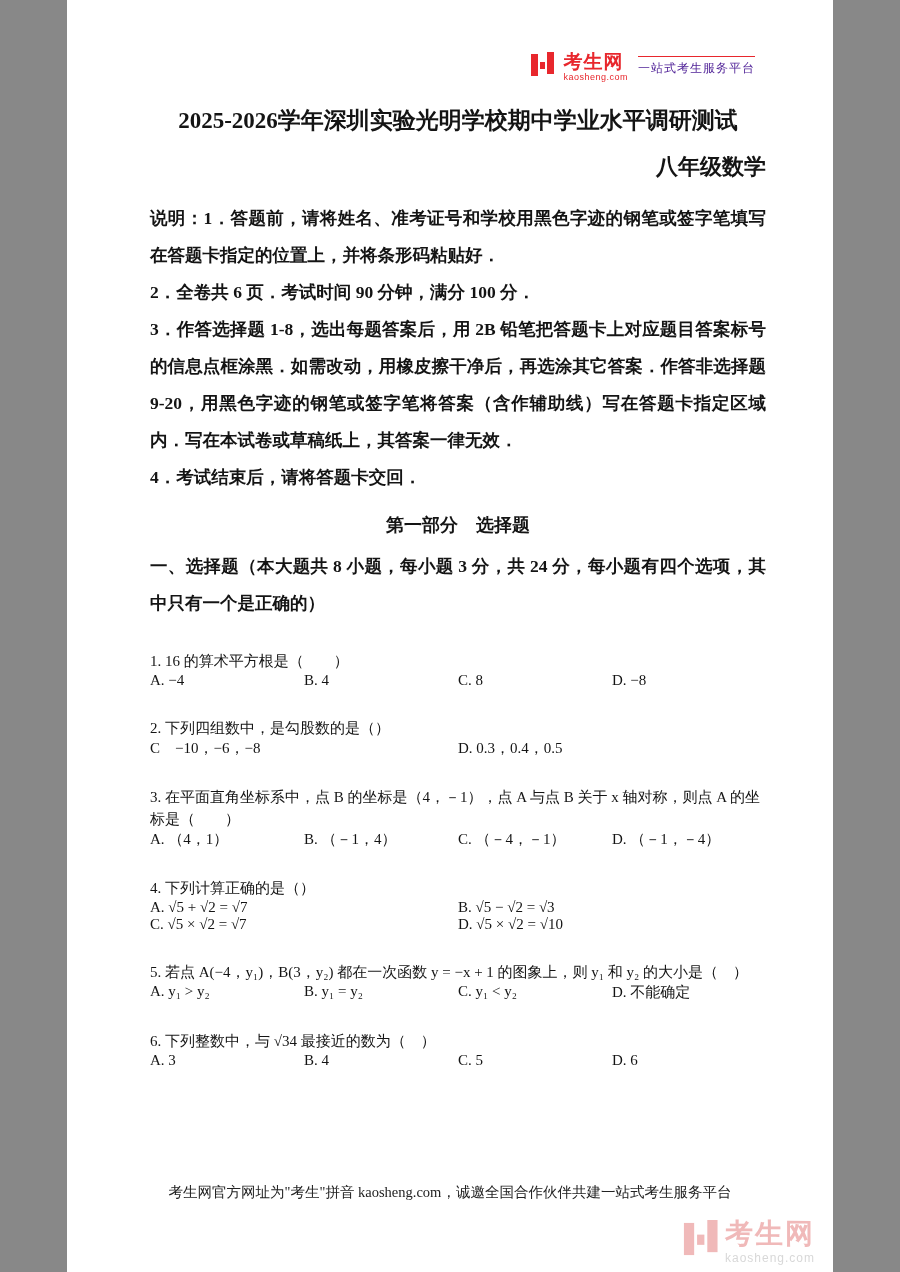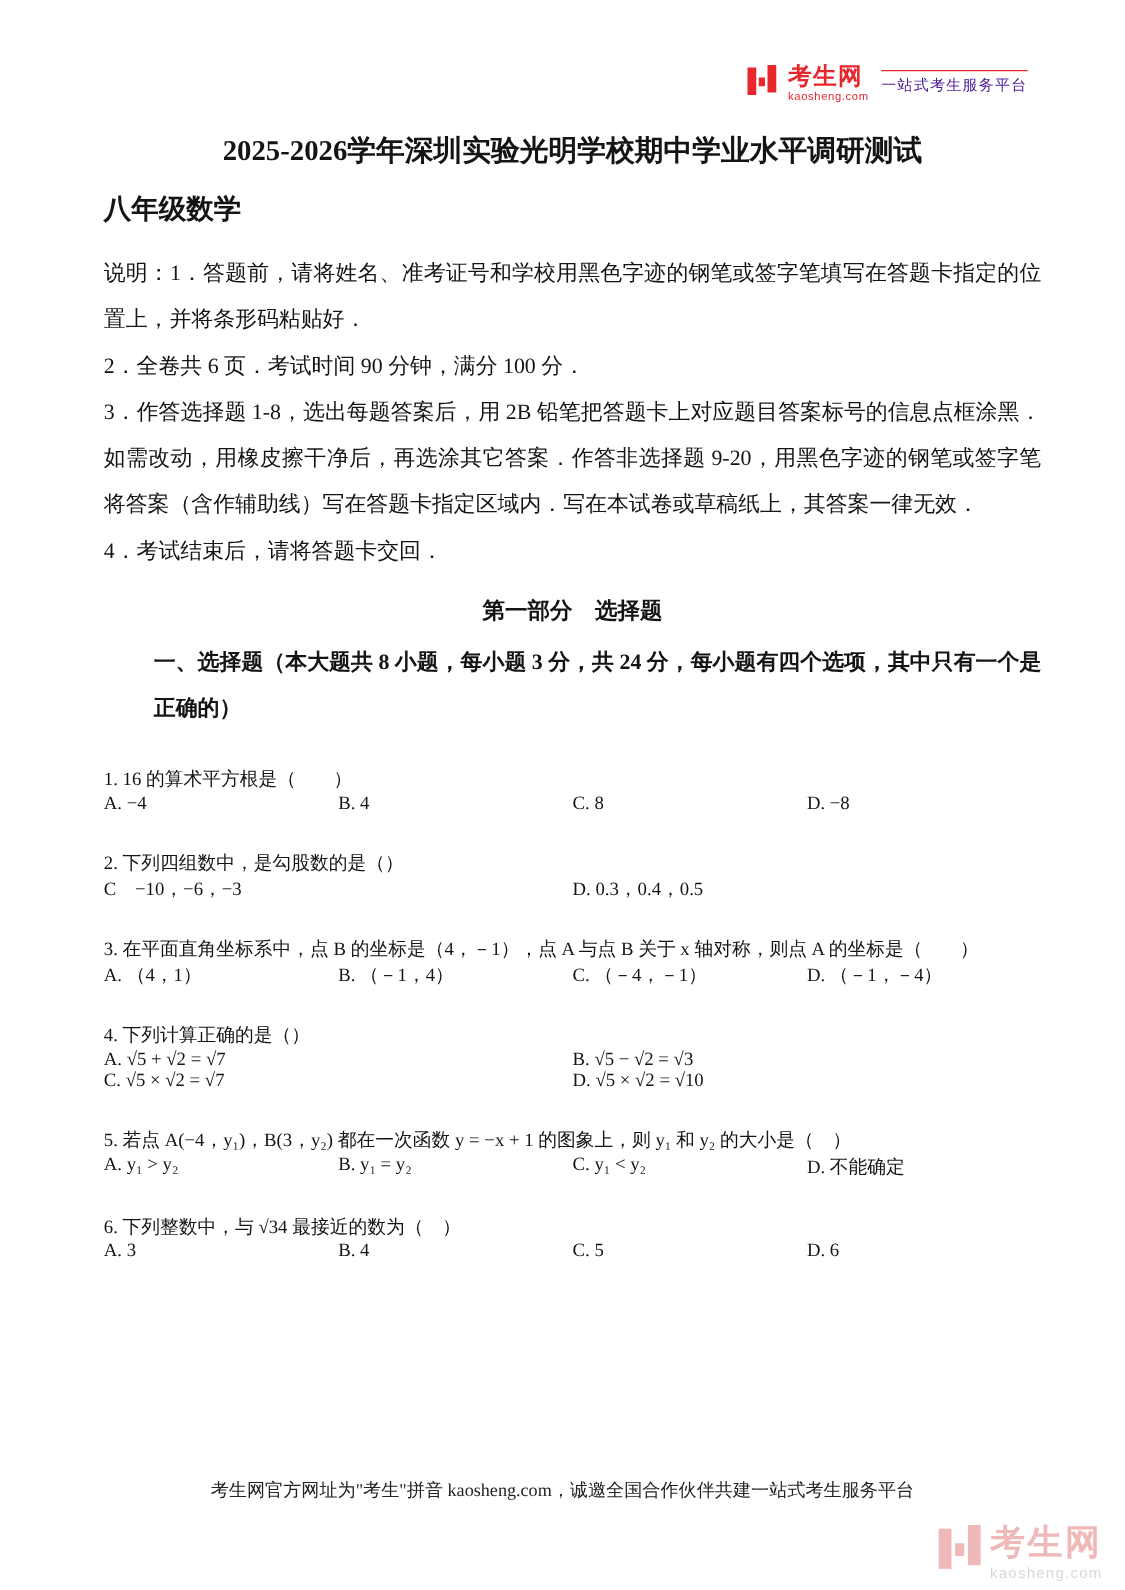--- a/index.html
+++ b/index.html
@@ -1,41 +1,41 @@
 <!DOCTYPE html>
 <html><head>
 <meta charset="utf-8">
 <style>
   html,body{margin:0;padding:0;background:#888;}
   .page{
     position:relative;
-    width:900px;height:1272px;
+    width:766px;height:1272px;
     margin:0 auto;
     background:#ffffff;
     overflow:hidden;
     font-family:"Liberation Serif","DejaVu Serif",serif;
     color:#141414;
   }
   
   .header{position:absolute;top:52px;right:78px;display:flex;align-items:flex-start;gap:8px;
           font-family:"Liberation Sans","DejaVu Sans",sans-serif;}
   .logo-icon{width:26px;height:26px;flex:0 0 auto;}
   .logo-col{display:flex;flex-direction:column;line-height:1;}
   .logo-brand{color:#e8272d;font-weight:bold;font-size:19px;letter-spacing:1px;}
   .logo-domain{color:#e8272d;font-size:9px;margin-top:2px;letter-spacing:.5px;}
   .logo-tagline{color:#4c1d95;font-size:12px;margin-top:4px;border-top:1px solid #e8272d;
                 padding-top:3px;margin-left:2px;letter-spacing:1px;}
   
   .content{position:absolute;left:83px;right:67px;top:104px;}
   .doc-title{text-align:center;font-size:23px;font-weight:bold;line-height:34px;}
-  .doc-subtitle{text-align:left;font-size:22px;font-weight:bold;line-height:34px;margin-top:12px;}
+  .doc-subtitle{text-align:right;font-size:22px;font-weight:bold;line-height:34px;margin-top:12px;}
   .instructions{margin-top:16px;}
-  .instr{font-size:17.5px;font-weight:normal;line-height:37px;text-align:justify;margin:0;}
+  .instr{font-size:17.5px;font-weight:bold;line-height:37px;text-align:justify;margin:0;}
   .section-title{text-align:center;font-size:18px;font-weight:bold;line-height:30px;margin-top:14px;}
-  .section-intro{font-size:17.5px;font-weight:bold;line-height:37px;text-align:justify;margin-top:8px;margin-left:40px;}
+  .section-intro{font-size:17.5px;font-weight:bold;line-height:37px;text-align:justify;margin-top:8px;}
   
   .questions{margin-top:10px;font-size:15px;}
   .q-stem{line-height:22px;margin-top:28px;}
   .opt-row{display:grid;}
   .opt-row.cols-4{grid-template-columns:25% 25% 25% 25%;}
   .opt-row.cols-2{grid-template-columns:50% 50%;}
   .opt{white-space:nowrap;}
   
   .footer{position:absolute;left:0;right:0;bottom:70px;text-align:center;
           font-size:14.5px;color:#222;}
@@ -82,21 +82,21 @@
     <div class="questions" id="questions">
         <div class="q-stem">1. 16 的算术平方根是（　　）</div>
         <div class="opt-row cols-4">
           <span class="opt">A. −4</span>
           <span class="opt">B. 4</span>
           <span class="opt">C. 8</span>
           <span class="opt">D. −8</span>
         </div>
         <div class="q-stem">2. 下列四组数中，是勾股数的是（）</div>
         <div class="opt-row cols-2">
-          <span class="opt">C　−10，−6，−3</span>
+          <span class="opt">C　−10，−6，−8</span>
           <span class="opt">D. 0.3，0.4，0.5</span>
         </div>
         <div class="q-stem">3. 在平面直角坐标系中，点 B 的坐标是（4，－1），点 A 与点 B 关于 x 轴对称，则点 A 的坐标是（　　）</div>
         <div class="opt-row cols-4">
           <span class="opt">A. （4，1）</span>
           <span class="opt">B. （－1，4）</span>
           <span class="opt">C. （－4，－1）</span>
           <span class="opt">D. （－1，－4）</span>
         </div>
         <div class="q-stem">4. 下列计算正确的是（）</div>

